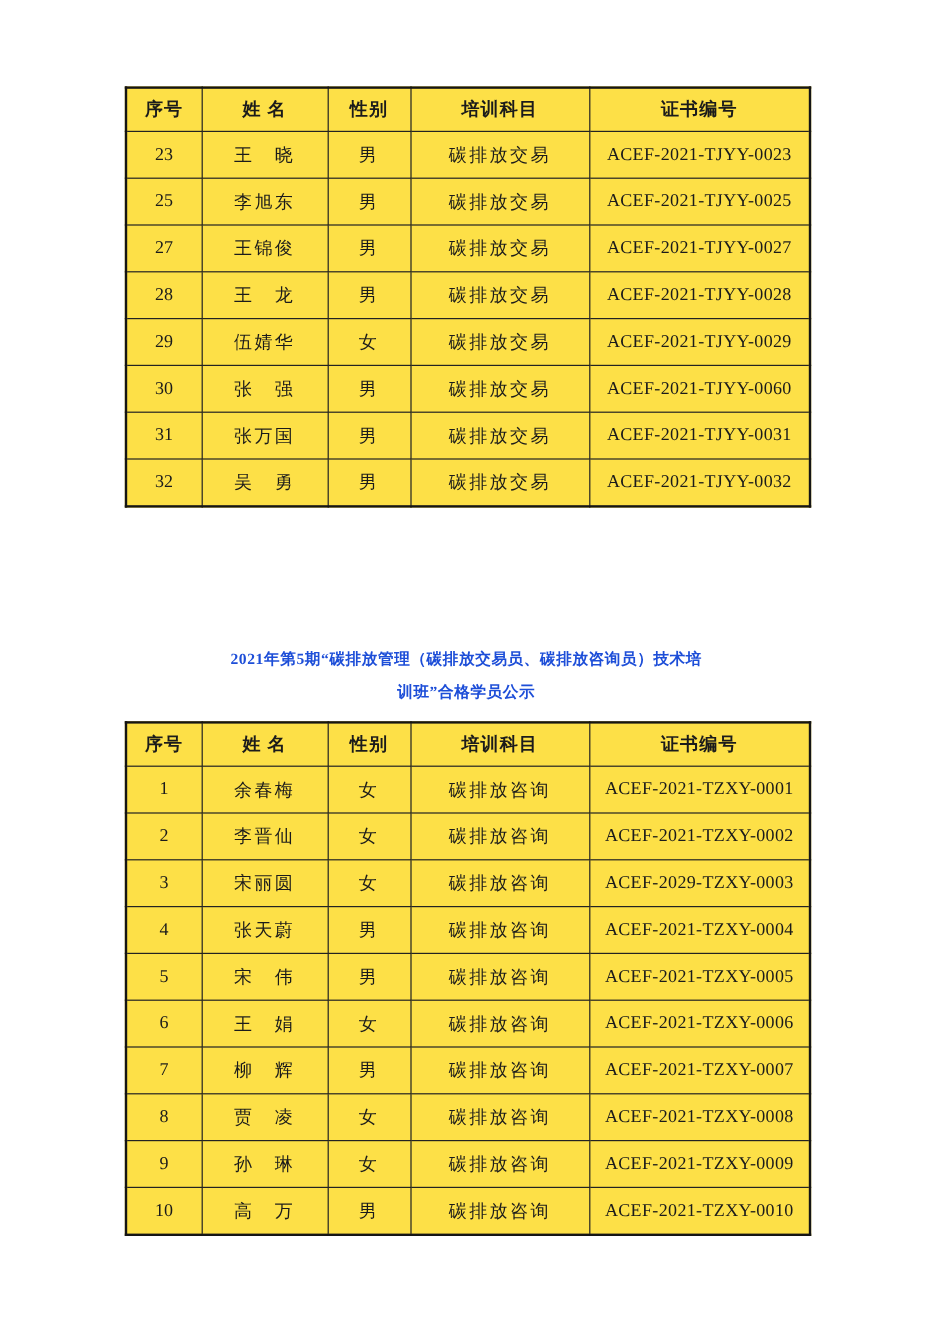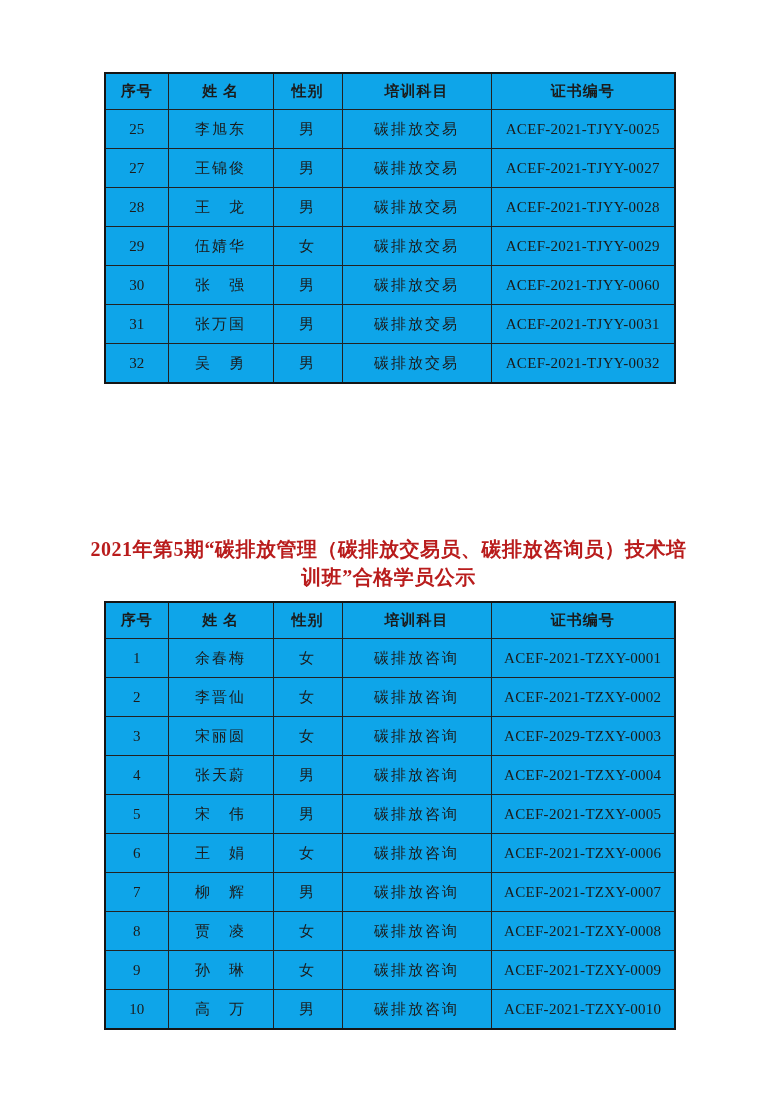--- a/index.html
+++ b/index.html
@@ -15,21 +15,21 @@
     font-family: "Liberation Serif", "DejaVu Serif", serif;
     color: #1b1b1b;
     overflow: hidden;
   }
   table.doc-table {
     position: absolute;
     left: 104px;
     width: 570px;
     border-collapse: collapse;
     table-layout: fixed;
-    background: #0ea5e9;
+    background: #fde047;
     border: 2px solid #151515;
   }
   table.table1 { top: 72px; }
   table.table2 { top: 601px; }
   .doc-table th, .doc-table td {
     border: 1px solid #222222;
     padding: 0;
     text-align: center;
     vertical-align: middle;
     white-space: nowrap;
@@ -59,25 +59,25 @@
   .col-name    { width: 105px; }
   .col-gender  { width: 69px; }
   .col-subject { width: 149px; }
   .col-cert    { width: 184px; }
   .doc-title {
     position: absolute;
     top: 535px;
     left: 0;
     width: 777px;
     text-align: center;
-    font-size: 20px;
+    font-size: 13px;
     font-weight: bold;
     line-height: 28px;
     letter-spacing: 0.5px;
-    color: #b91c1c;
+    color: #1d4ed8;
   }
 </style>
 </head>
 <body>
 
 <div class="page">
 
   <table class="doc-table table1">
     <colgroup>
       <col class="col-seq">
@@ -90,20 +90,27 @@
       <tr>
         <th>序号</th>
         <th>姓 名</th>
         <th>性别</th>
         <th>培训科目</th>
         <th>证书编号</th>
       </tr>
     </thead>
     <tbody>
       <tr>
+        <td>23</td>
+        <td>王　晓</td>
+        <td>男</td>
+        <td>碳排放交易</td>
+        <td>ACEF-2021-TJYY-0023</td>
+      </tr>
+      <tr>
         <td>25</td>
         <td>李旭东</td>
         <td>男</td>
         <td>碳排放交易</td>
         <td>ACEF-2021-TJYY-0025</td>
       </tr>
       <tr>
         <td>27</td>
         <td>王锦俊</td>
         <td>男</td>

